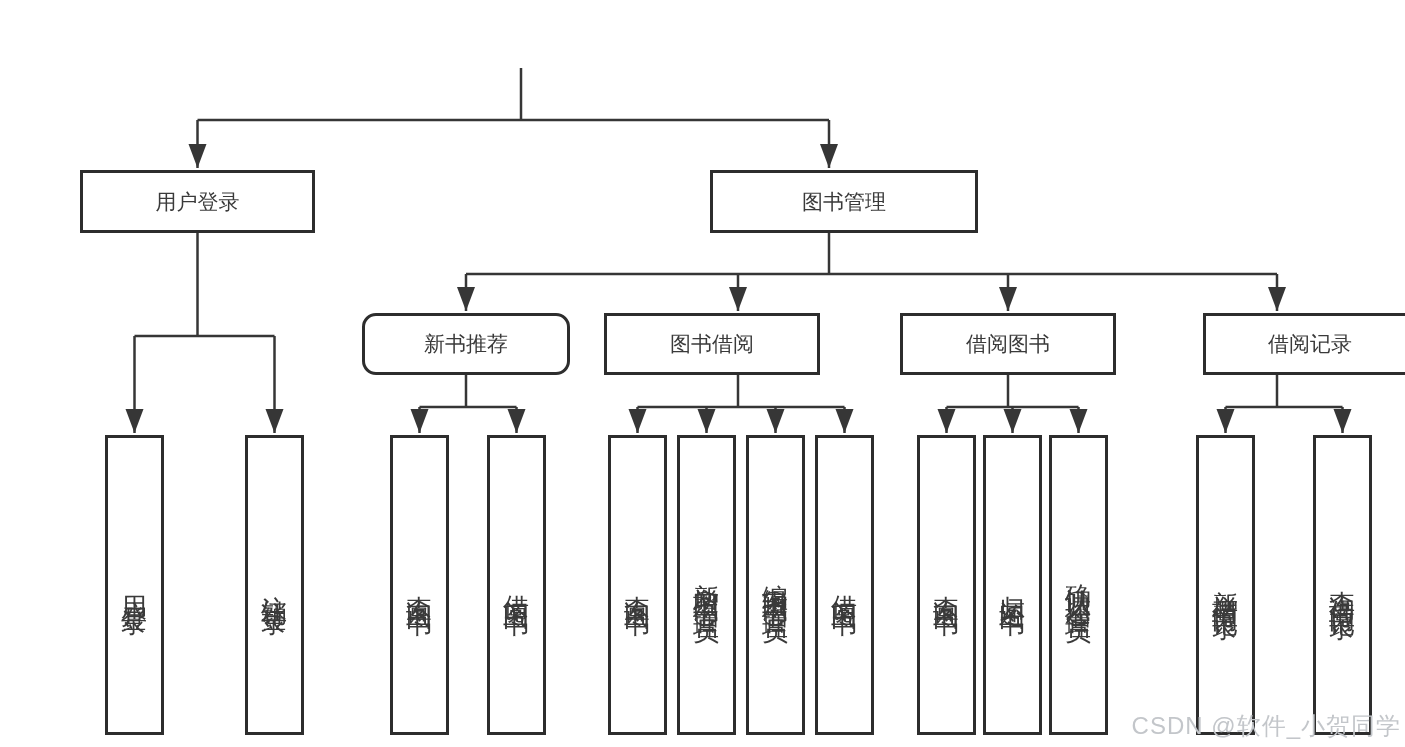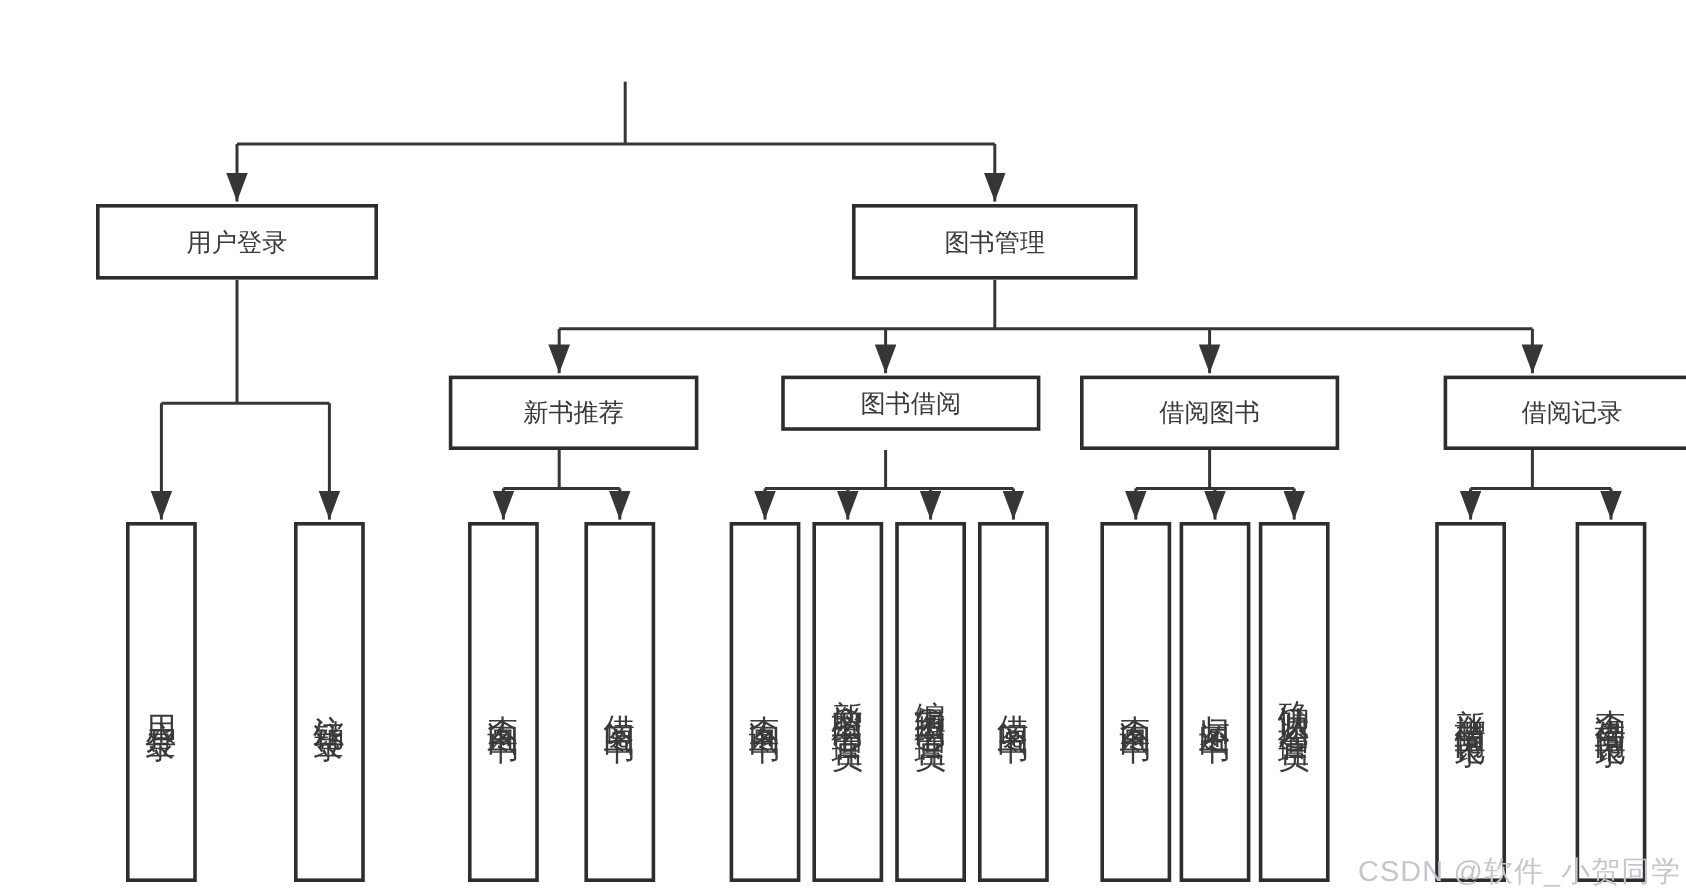--- a/index.html
+++ b/index.html
@@ -99,24 +99,24 @@
 
       <path d="M1277,375 V407"></path>
       <path d="M1225.5,407 H1342.5"></path>
       <path d="M1225.5,407 V433" marker-end="url(#arw)"></path>
       <path d="M1342.5,407 V433" marker-end="url(#arw)"></path>
     </g>
   </svg>
 
 
   <div class="node lvl" style="left:80px;top:170px;width:235px;height:63px;">用户登录</div>
-  <div class="node lvl" style="left:710px;top:170px;width:238px;height:63px;">图书管理</div>
+  <div class="node lvl" style="left:710px;top:170px;width:268px;height:63px;">图书管理</div>
 
-  <div class="node lvl" style="left:374px;top:313px;width:208px;height:62px;">新书推荐</div>
-  <div class="node lvl" style="left:651px;top:313px;width:216px;height:46px;">图书借阅</div>
+  <div class="node lvl" style="left:362px;top:313px;width:208px;height:62px;border-radius:14px;">新书推荐</div>
+  <div class="node lvl" style="left:604px;top:313px;width:216px;height:62px;">图书借阅</div>
   <div class="node lvl" style="left:900px;top:313px;width:216px;height:62px;">借阅图书</div>
   <div class="node lvl" style="left:1170px;top:313px;width:214px;height:62px;margin-left:33px;">借阅记录</div>
 
   <div class="leaf" style="left:105px;">
     <span class="vtext">用户登录</span>
     </div>
   <div class="leaf" style="left:245px;">
     <span class="vtext">注销登录</span>
     </div>
 

